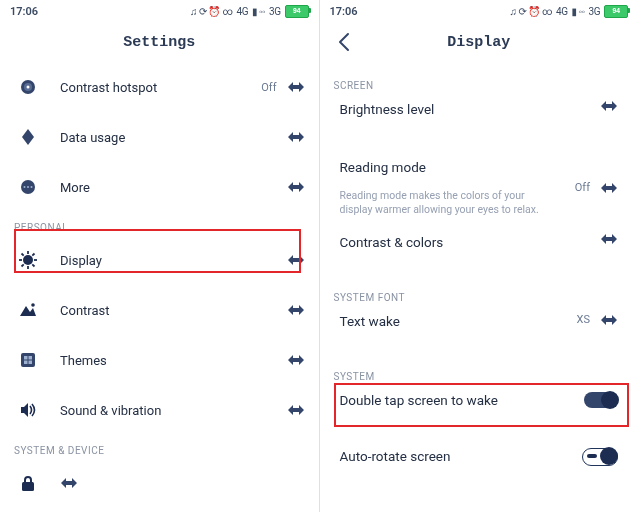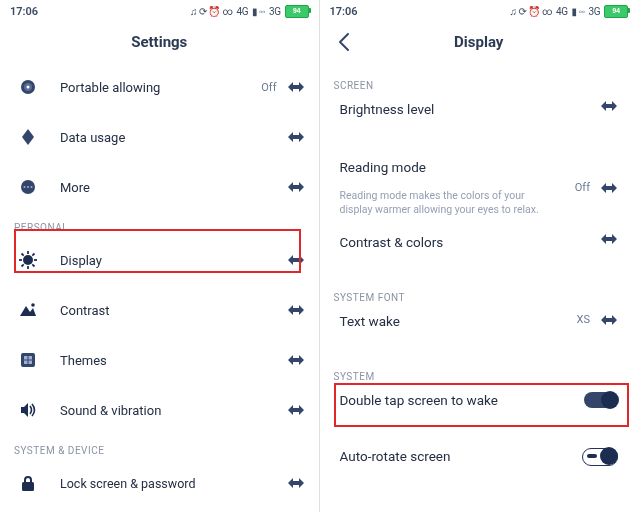--- a/index.html
+++ b/index.html
@@ -9,21 +9,21 @@
 
   
   .statusbar{height:22px;display:flex;align-items:center;justify-content:space-between;padding:0 10px;font-size:11px;color:#3a4a63;}
   .sb-time{font-weight:600;}
   .sb-icons{display:flex;align-items:center;gap:4px;font-size:10px;letter-spacing:-.5px;}
   .batt{display:inline-flex;align-items:center;justify-content:center;width:22px;height:11px;border:1px solid #1fa64a;border-radius:2px;background:#3cc96a;color:#fff;font-size:7px;font-weight:700;position:relative;font-family:Liberation Mono, monospace;}
   .batt:after{content:"";position:absolute;right:-3px;top:2px;width:2px;height:5px;background:#1fa64a;border-radius:0 1px 1px 0;}
 
   
   .titlebar{height:40px;display:flex;align-items:center;justify-content:center;position:relative;}
-  .titlebar .title{font-weight:700;font-size:15px;color:#2b3a55;}
+  .titlebar .title{font-weight:700;font-size:15px;color:#2b3a55;font-family:Liberation Mono, monospace;}
   .backbtn{position:absolute;left:12px;top:8px;width:24px;height:24px;display:flex;align-items:center;justify-content:center;cursor:pointer;}
 
   
   .row{display:flex;align-items:center;padding:6px 14px;min-height:38px;position:relative;}
   .row .ico{width:28px;display:flex;justify-content:center;align-items:center;margin-right:18px;}
   .row .label{flex:1;font-size:13px;color:#242f44;}
   .row .label.small{font-size:12.5px;}
   .row .trail{display:flex;align-items:center;gap:10px;color:#6b7a94;font-size:11px;}
   .chev{width:18px;height:10px;display:flex;align-items:center;justify-content:center;}
   .chevsvg{width:16px;height:10px;}
@@ -133,21 +133,21 @@
     <div class="titlebar">
       <span class="title">Settings</span>
     </div>
 
     <div class="row">
       <span class="ico">
           <svg width="18" height="18">
             <use href="#i-hotspot"></use>
           </svg>
         </span>
-      <span class="label">Portable allowing</span>
+      <span class="label">Contrast hotspot</span>
       <span class="trail">
         <span>Off</span>
         <span class="chev">
             <svg class="chevsvg">
               <use href="#hchevron"></use>
             </svg>
           </span>
       </span>
     </div>
 
@@ -250,21 +250,20 @@
     </div>
 
     <div class="section">SYSTEM &amp; DEVICE</div>
 
     <div class="row">
       <span class="ico">
           <svg width="18" height="18">
             <use href="#i-lock"></use>
           </svg>
         </span>
-      <span class="label small">Lock screen &amp; password</span>
       <span class="trail">
           <span class="chev">
             <svg class="chevsvg">
               <use href="#hchevron"></use>
             </svg>
           </span>
         </span>
     </div>
 
     <div class="row">

